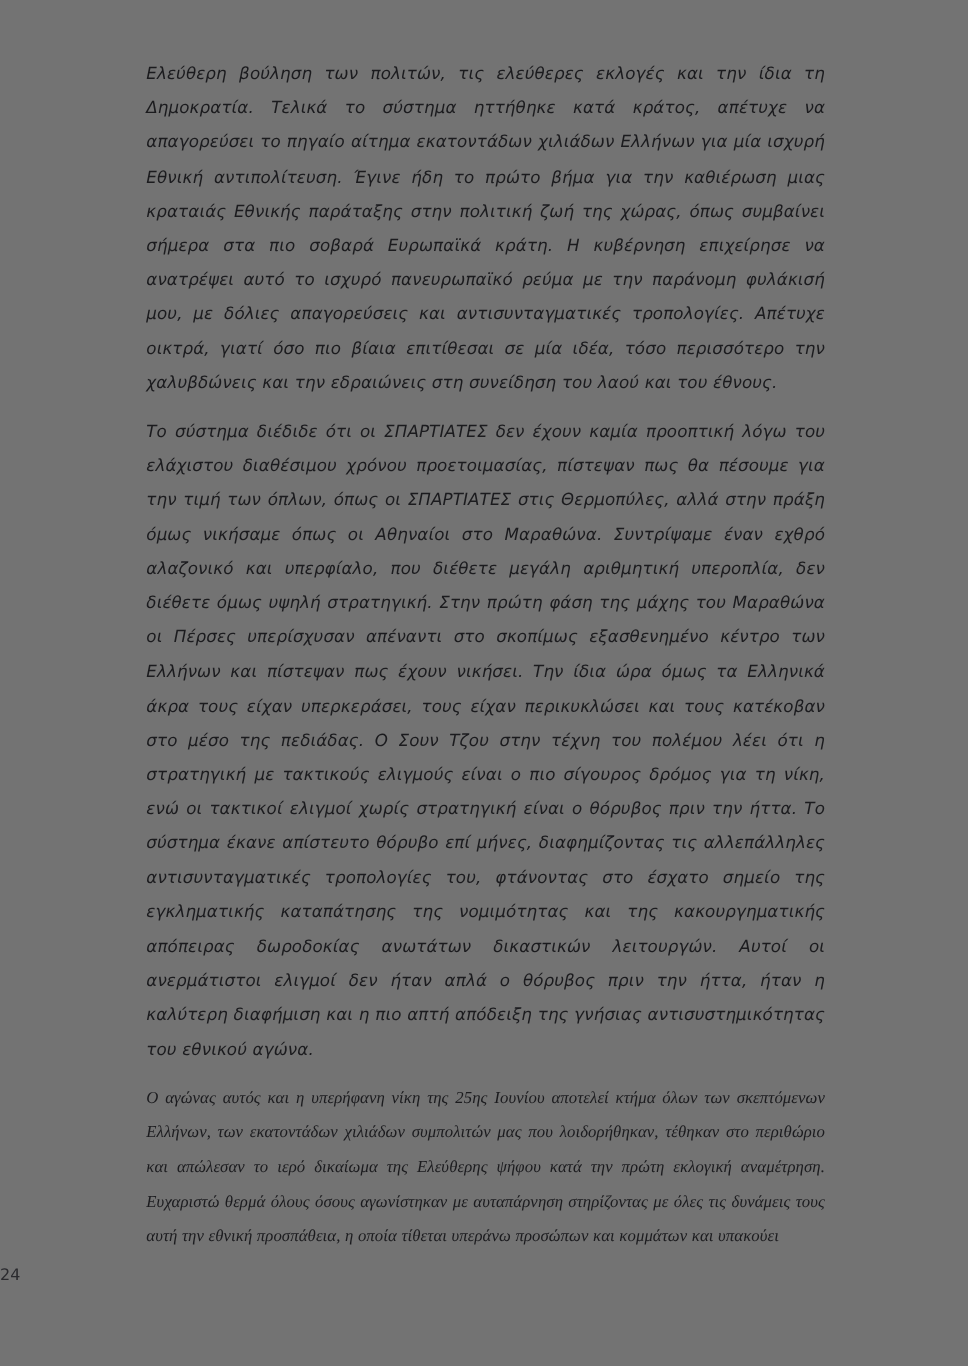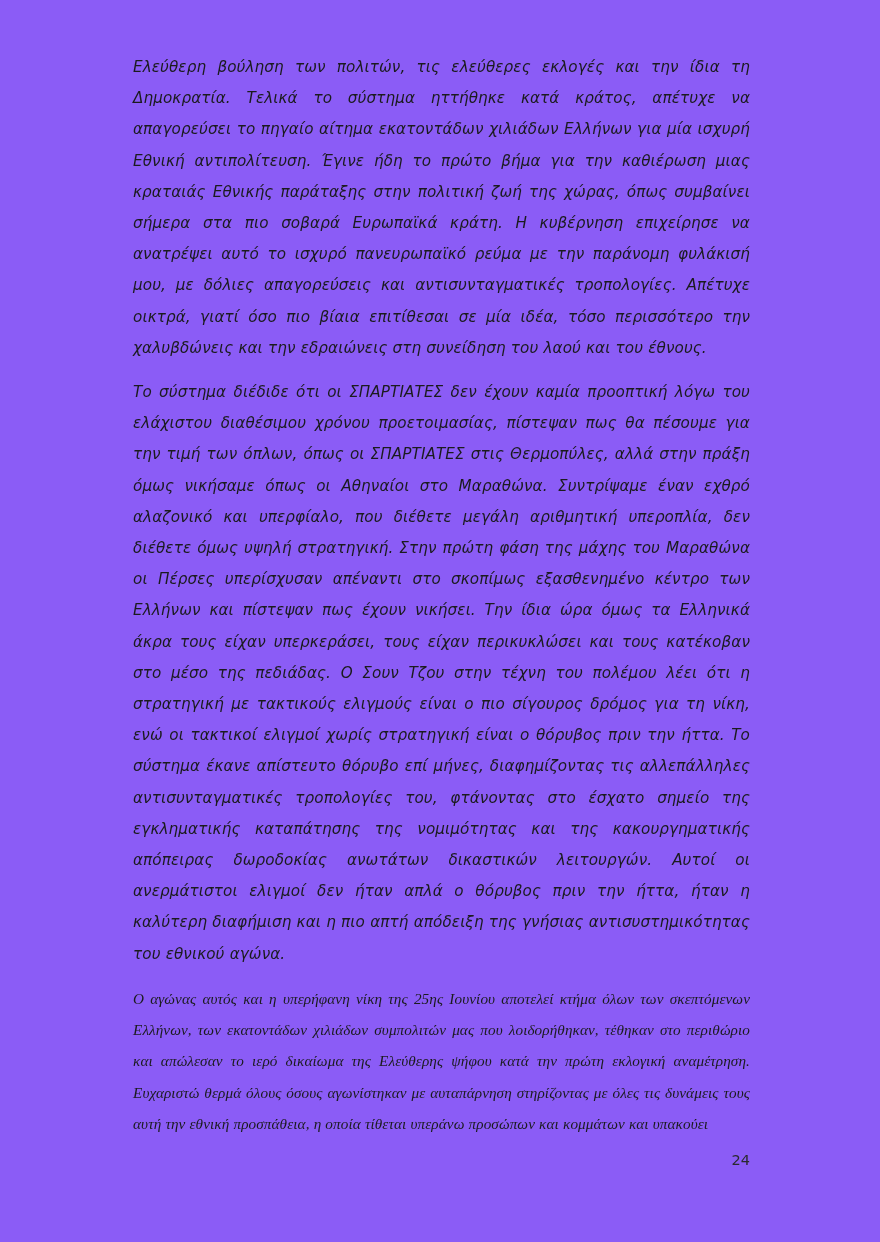--- a/index.html
+++ b/index.html
@@ -7,21 +7,21 @@
     padding: 0;
     background: #ffffff;
   }
   body {
     font-family: "DejaVu Sans", sans-serif;
   }
   .page {
     position: relative;
     width: 880px;
     height: 1242px;
-    background: #8b5cf6;
+    background: #737373;
     box-sizing: border-box;
     overflow: hidden;
   }
   .text-column {
     position: absolute;
     left: 133px;
     top: 52px;
     width: 617px;
   }
   .para {
@@ -41,21 +41,20 @@
   }
   .para:last-child {
     margin-bottom: 0;
     font-family: Liberation Serif, serif;
   }
   .page-number {
     position: absolute;
     left: 0;
     top: 1151px;
     width: 750px;
-    text-align: right;
     font-family: "DejaVu Sans", sans-serif;
     font-style: normal;
     font-weight: 400;
     font-size: 14.5px;
     line-height: 18px;
     color: #2a2a2e;
   }
 </style>
 </head>
 <body>

